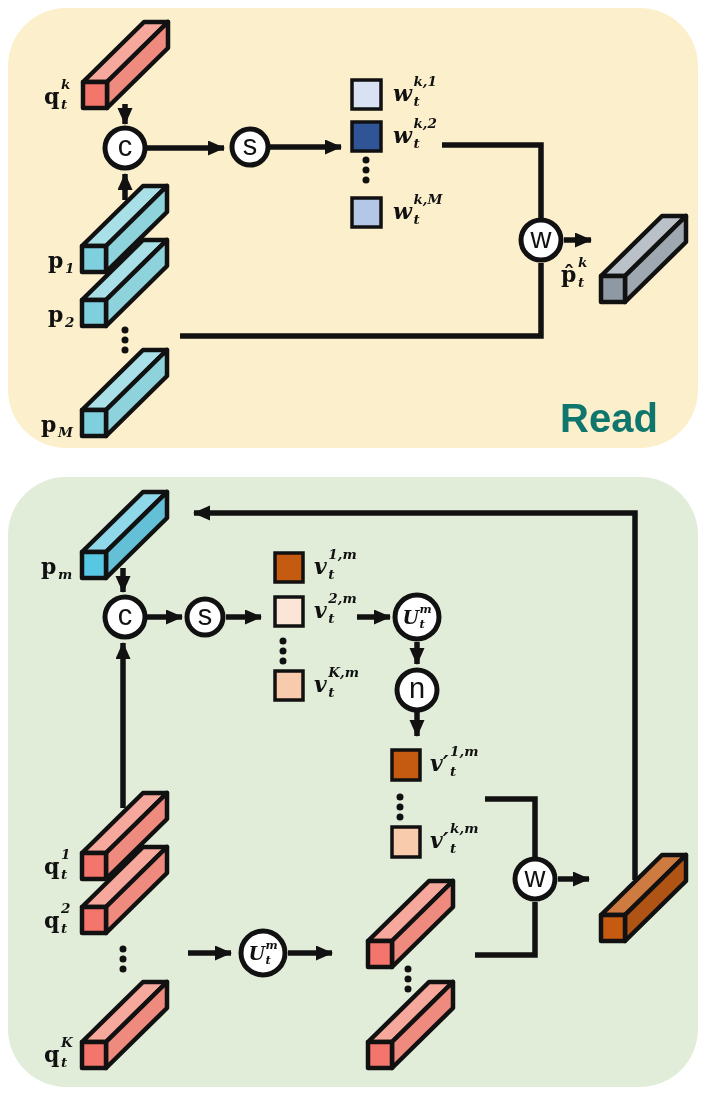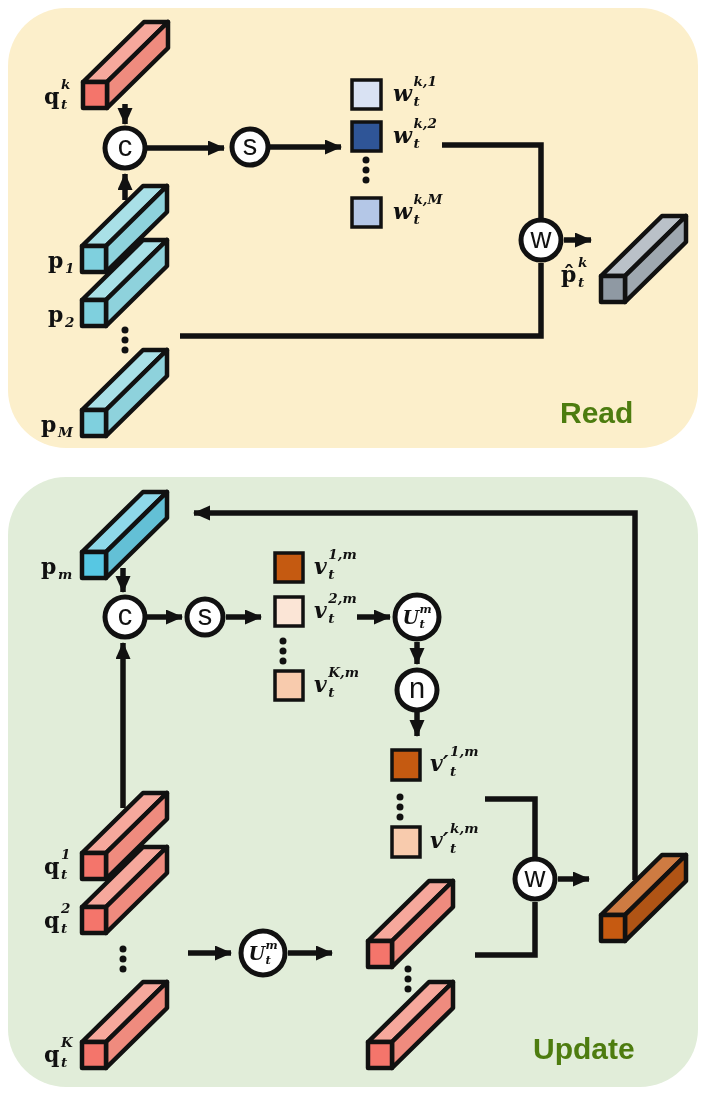--- a/index.html
+++ b/index.html
@@ -28,21 +28,21 @@
 
   
   .opletter{position:absolute;transform:translate(-50%,-54%);color:#111;
             font-family:"Liberation Sans",sans-serif;font-size:29px;font-weight:500;line-height:1;}
   .opletter.u{transform:translate(-50%,-50%);font-family:"DejaVu Serif",serif;
               font-style:italic;font-weight:bold;font-size:19px;display:flex;align-items:flex-start;}
   .opletter.u .mbase{padding-top:4px;}
   .opletter.u .mscripts{height:26px;font-size:11.5px;margin-left:0.5px;}
 
   .panel-title{position:absolute;font-family:"Liberation Sans",sans-serif;font-weight:bold;
-               font-size:30px;color:#4d7c0f;}
+               font-size:40px;color:#0f766e;}
 </style>
 </head>
 <body>
 
 <div class="stage">
 
   <div class="panel" id="panel-read"></div>
   <div class="panel" id="panel-update"></div>
 
   <svg class="layer" width="706" height="1094" viewBox="0 0 706 1094">
@@ -260,21 +260,20 @@
         <span class="msub">t</span>
       </span>
   </div>
   <div class="mlabel" style="left:44px;top:1036px">
     <span class="mbase">q</span>
     <span class="mscripts">
         <span class="msup">K</span>
         <span class="msub">t</span>
       </span>
   </div>
-  <div class="panel-title" style="left:533px;top:1032px">Update</div>
 
   <div class="opletter" style="left:125px;top:148px">
     <span>c</span></div>
   <div class="opletter" style="left:250px;top:147px">
     <span>s</span></div>
   <div class="opletter" style="left:541px;top:240px">
     <span>w</span></div>
 
   <div class="opletter" style="left:125px;top:617px">
     <span>c</span></div>

